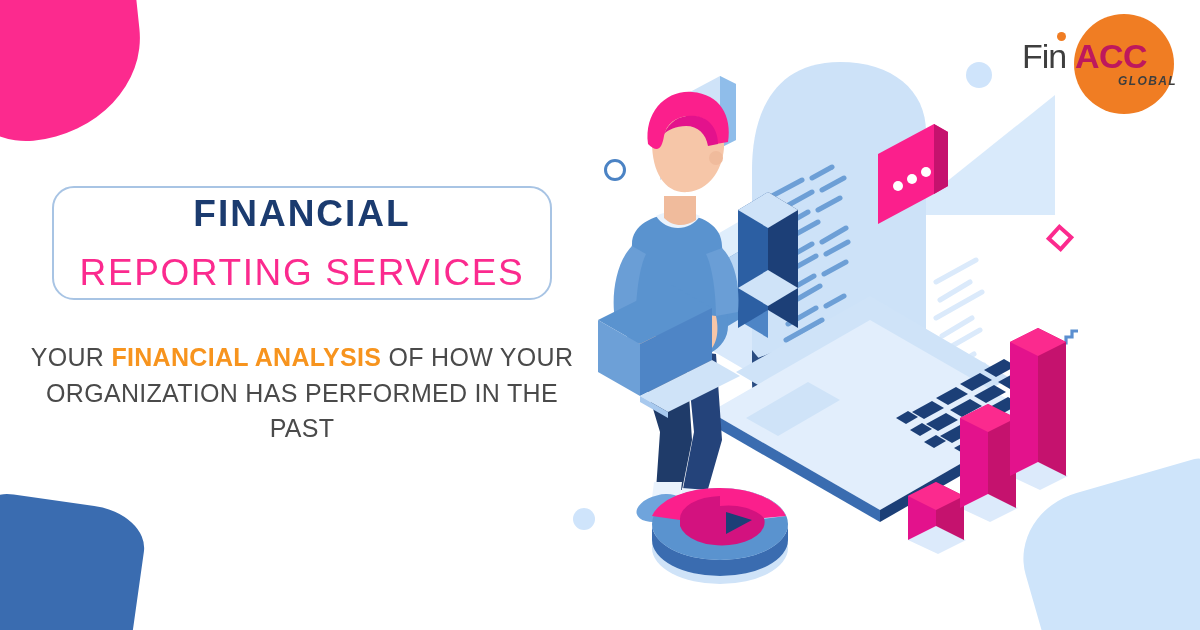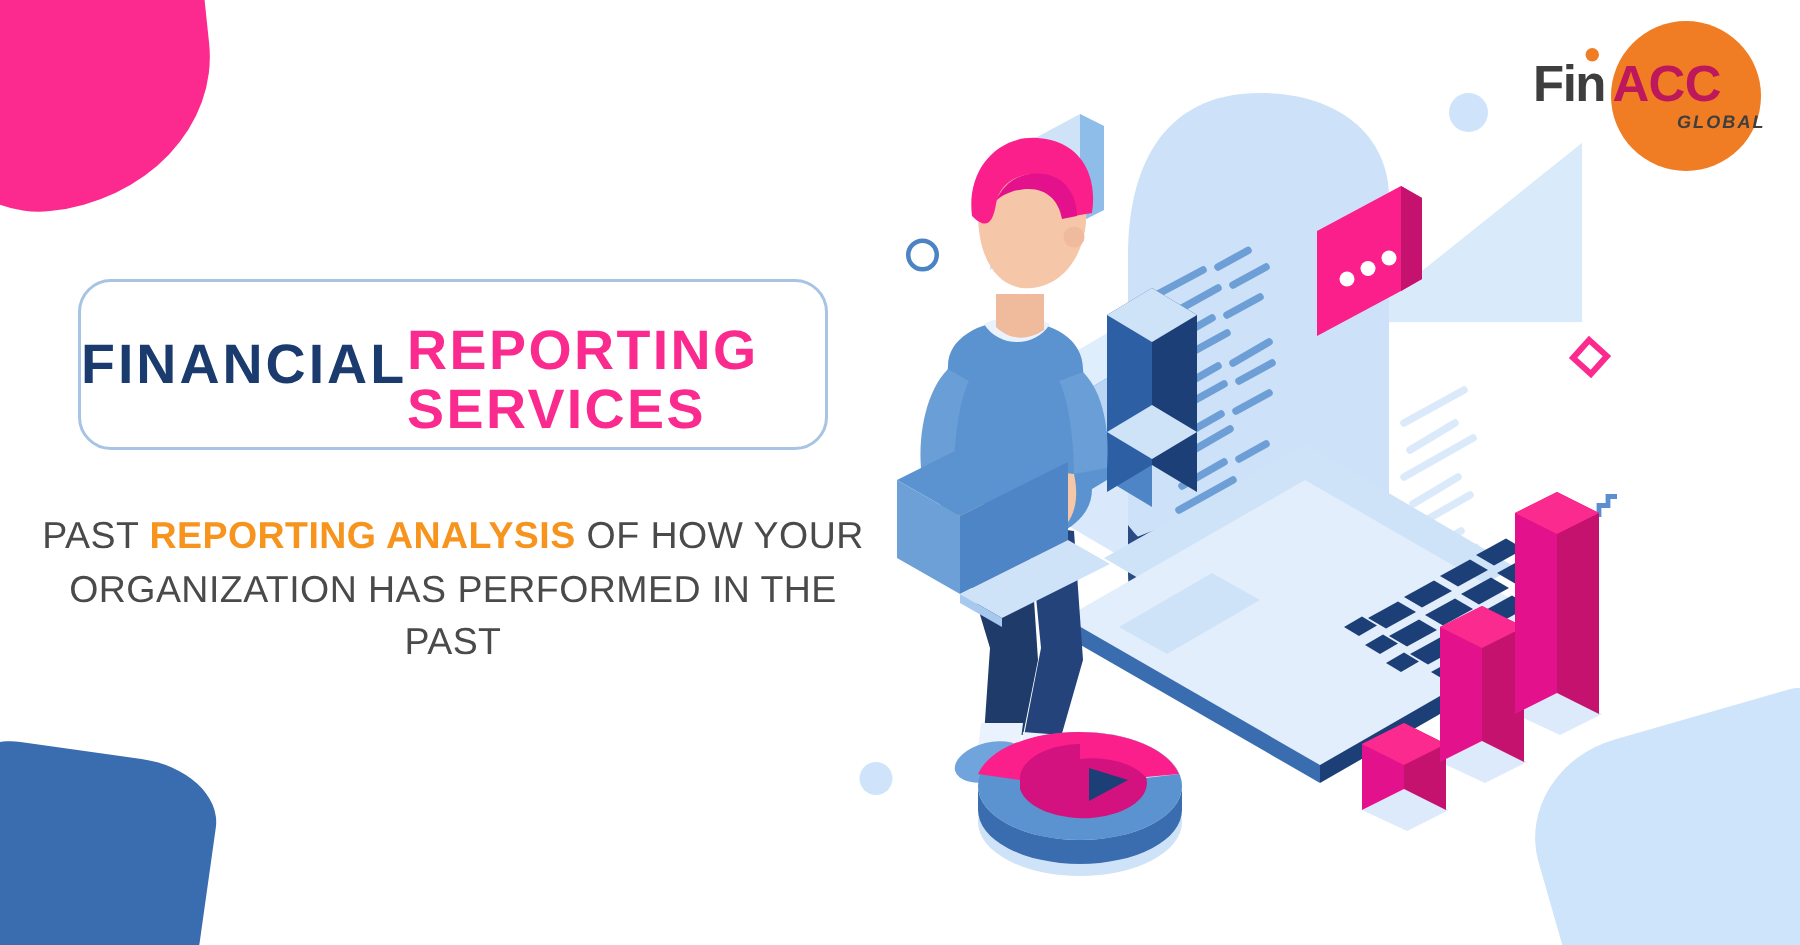--- a/index.html
+++ b/index.html
@@ -90,33 +90,34 @@
     position: absolute;
     left: 52px;
     top: 186px;
     width: 500px;
     height: 114px;
     border: 2px solid #a8c4e4;
     border-radius: 22px;
     box-sizing: border-box;
     background: #ffffff;
     display: flex;
+    flex-direction: column;
     align-items: center;
     justify-content: center;
   }
   .title-line1 {
     font-size: 37px;
     font-weight: bold;
     letter-spacing: 2.0px;
     color: #1b3b6f;
     line-height: 1.06;
   }
   .title-line2 {
     font-size: 37px;
-    font-weight: bold;
+    font-weight: normal;
     letter-spacing: 1.6px;
     color: #fb2a8e;
     line-height: 1.06;
     margin-top: 20px;
   }
   .subtitle {
     position: absolute;
     left: 22px;
     top: 340px;
     width: 560px;
@@ -146,21 +147,21 @@
     width: 100px;
     height: 100px;
     background: #f07d23;
     border-radius: 50%;
   }
   .logo-fin {
     position: absolute;
     left: 10px;
     top: 29px;
     font-size: 34px;
-    font-weight: bold;
+    font-weight: normal;
     letter-spacing: -1px;
     color: #3e3e3e;
   }
   .logo-dot-i {
     position: absolute;
     left: 45px;
     top: 24px;
     width: 9px;
     height: 9px;
     background: #f07d23;
@@ -211,21 +212,21 @@
   <svg class="zigzag-blue" viewBox="0 0 26 26">
     <path d="M2 24 L8 24 L8 18 L14 18 L14 12 L20 12 L20 6 L25 6" stroke="#5b8fd0" stroke-width="3.2" fill="none" stroke-linecap="square"></path>
   </svg>
 
   <div class="title-box">
     <div class="title-line1">FINANCIAL</div>
     <div class="title-line2">REPORTING SERVICES</div>
   </div>
 
   <div class="subtitle">
-    <span>PAST </span><span class="hl">REPORTING ANALYSIS</span><span> OF HOW YOUR ORGANIZATION HAS PERFORMED IN THE PAST</span>
+    <span>YOUR </span><span class="hl">FINANCIAL ANALYSIS</span><span> OF HOW YOUR ORGANIZATION HAS PERFORMED IN THE PAST</span>
   </div>
 
   <div class="logo">
     <div class="logo-circle"></div>
     <div class="logo-fin">Fin</div>
     <div class="logo-dot-i"></div>
     <div class="logo-acc">ACC</div>
     <div class="logo-global">GLOBAL</div>
   </div>
 

